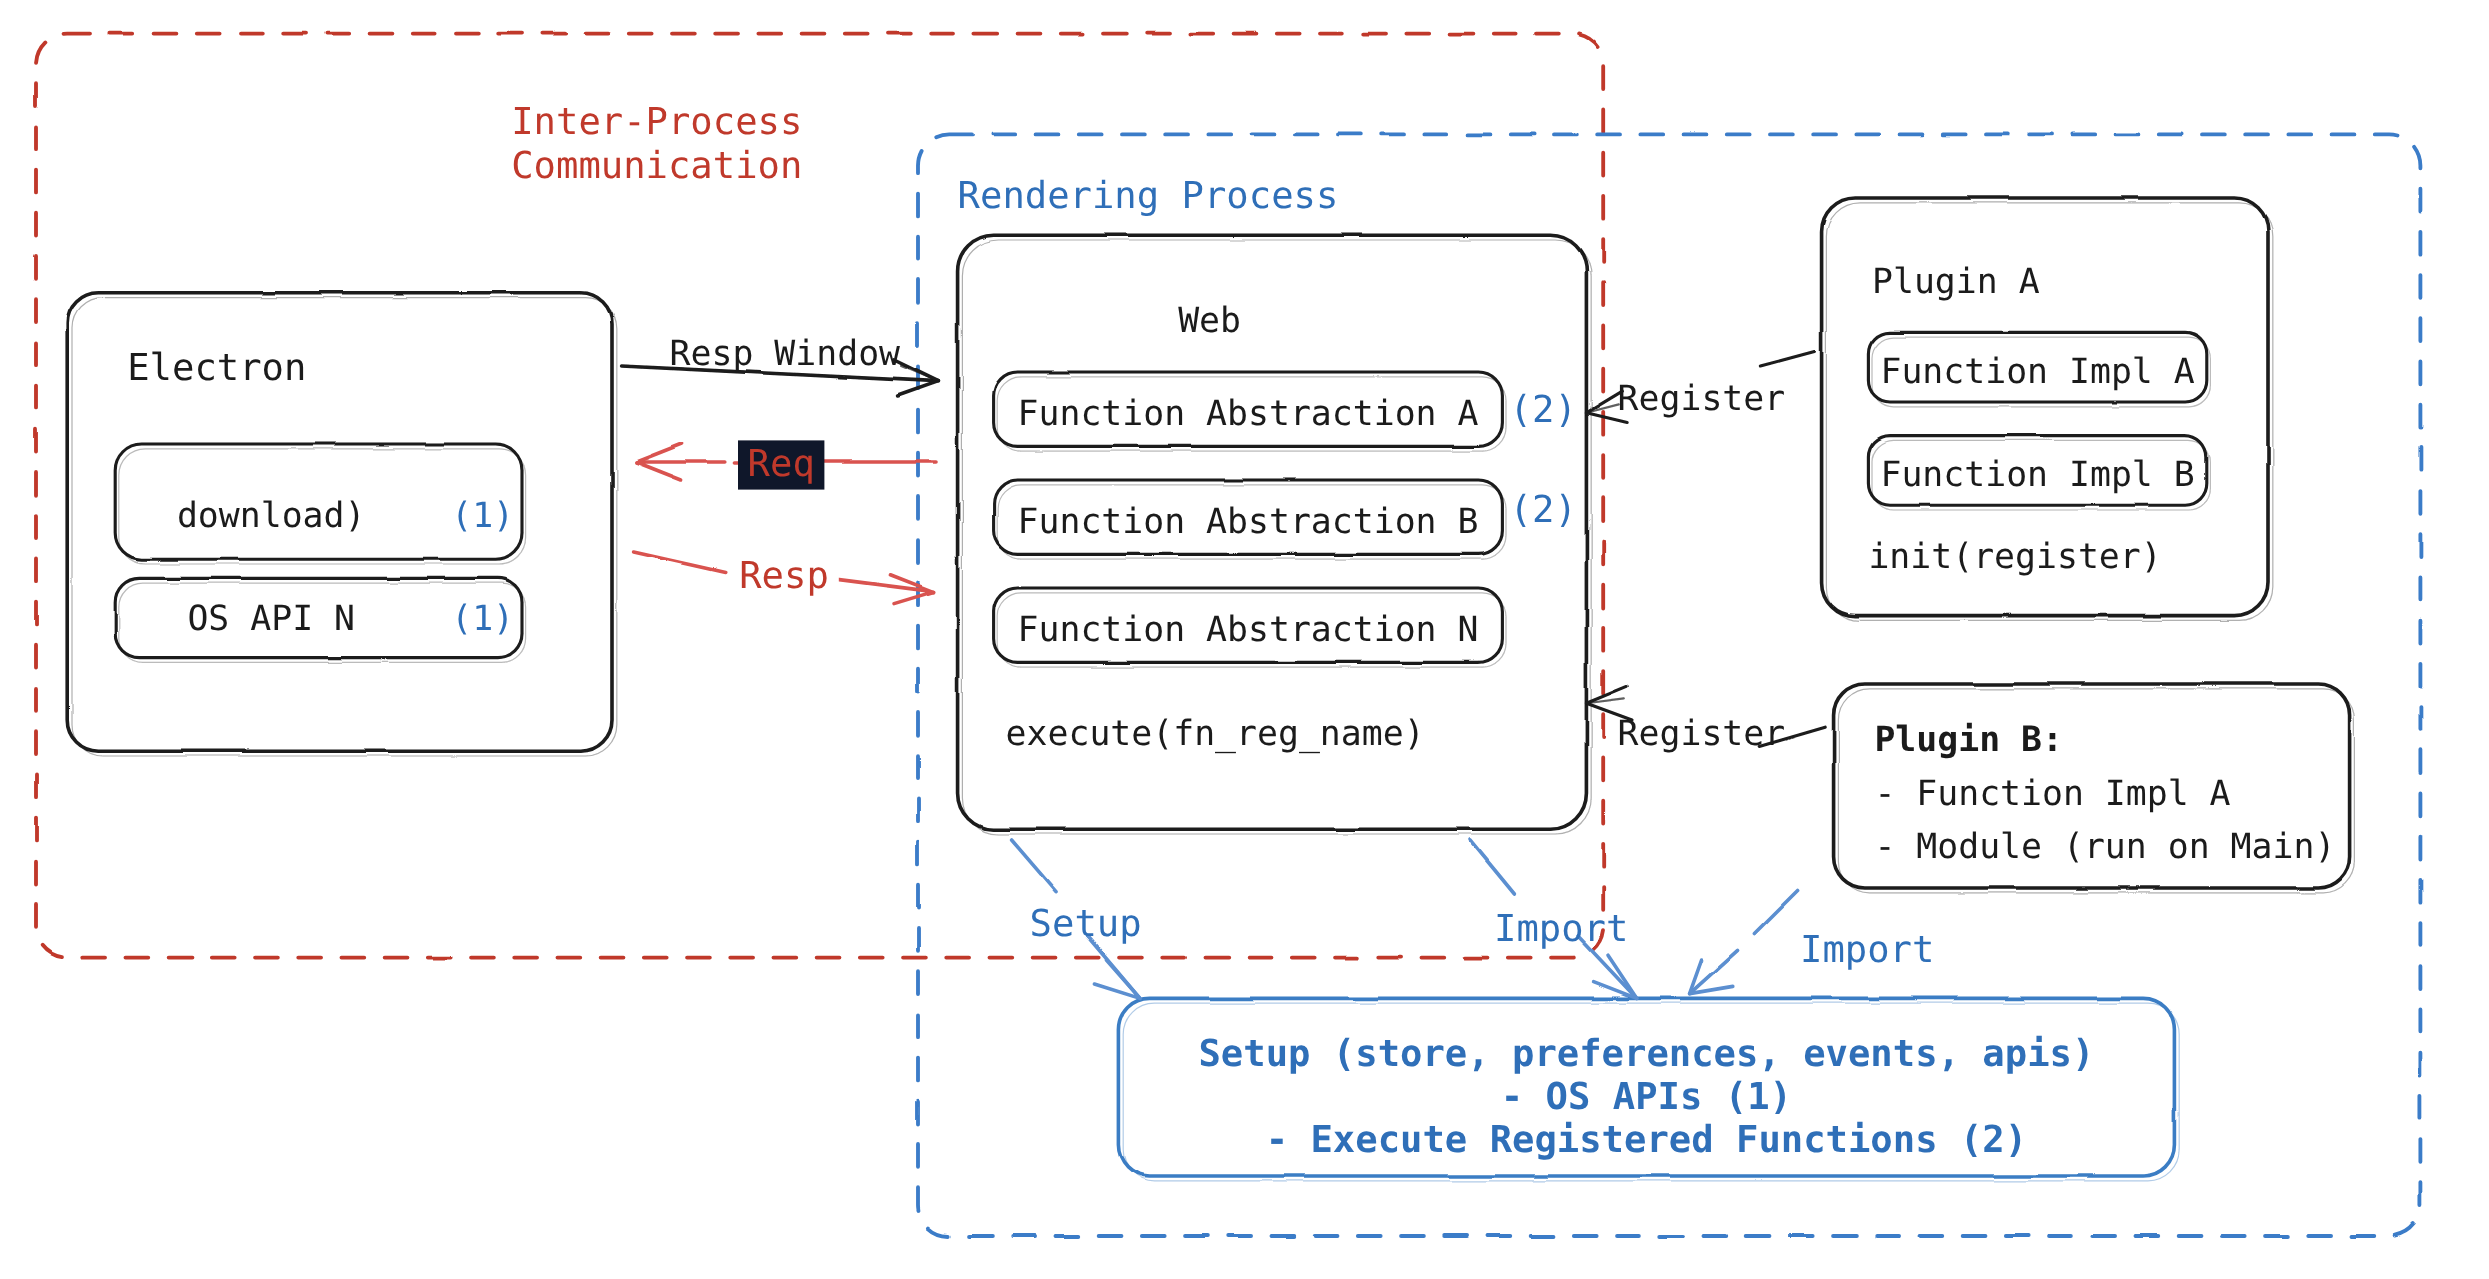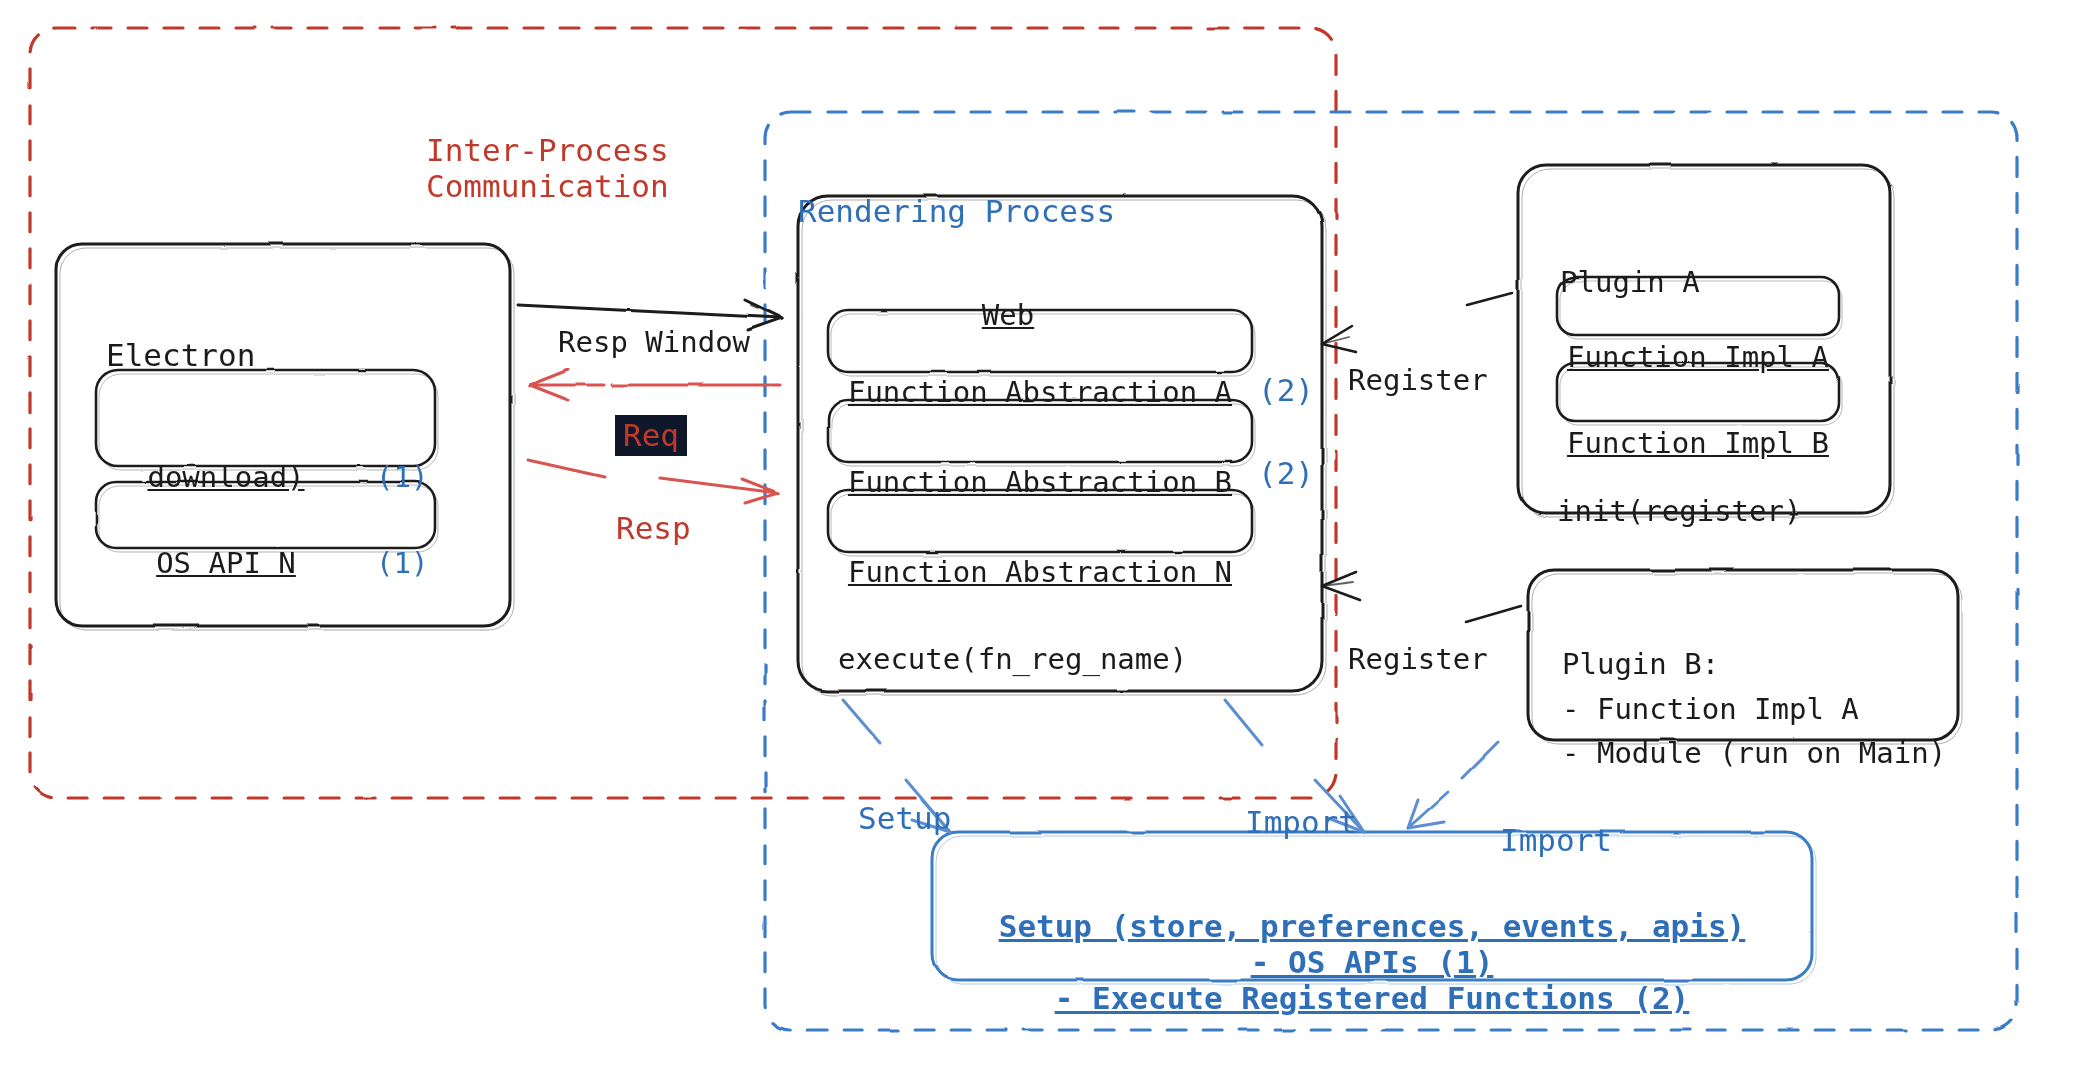--- a/index.html
+++ b/index.html
@@ -2,22 +2,22 @@
 <html><head>
 <meta charset="utf-8">
 <style>
   html,body{margin:0;padding:0;background:#ffffff;}
   body{width:2074px;height:1066px;overflow:hidden;
        font-family:"DejaVu Sans Mono","Liberation Mono",monospace;}
   #stage{position:relative;width:2074px;height:1066px;}
   svg#art{position:absolute;left:0;top:0;width:2074px;height:1066px;}
 
   .lbl{position:absolute;white-space:pre;line-height:1.32;}
-  .mono{font-family:"DejaVu Sans Mono","Liberation Mono",monospace;margin-top:48px;}
-  .ctr{text-align:center;text-decoration:underline;}
+  .mono{font-family:"DejaVu Sans Mono","Liberation Mono",monospace;}
+  .ctr{text-align:center;}
 
   .t-black{color:#1b1b1b;}
   .t-red{color:#c0392b;}
   .t-blue{color:#2f6fb8;}
   .t-corefl{color:#2f6fb8;font-weight:bold;}
 
   .s34{font-size:31px;}
   .s30{font-size:29px;}
 </style>
 </head>
@@ -170,21 +170,21 @@
   <div class="lbl mono s30 t-black" style="left:838px;top:592px;">execute(fn_reg_name)</div>
 
   <div class="lbl mono s30 t-black" style="left:1348px;top:313px;">Register</div>
   <div class="lbl mono s30 t-black" style="left:1348px;top:592px;">Register</div>
 
   <div class="lbl mono s30 t-black" style="left:1560px;top:215px;">Plugin A</div>
   <div class="lbl mono s30 t-black ctr" style="left:1557px;top:290px;width:282px;">Function Impl A</div>
   <div class="lbl mono s30 t-black ctr" style="left:1557px;top:376px;width:282px;">Function Impl B</div>
   <div class="lbl mono s30 t-black" style="left:1557px;top:444px;">init(register)</div>
 
-  <div class="lbl mono s30 t-black" style="left:1562px;top:597px;">Plugin B:</div>
+  <div class="lbl mono s30 t-black" style="left:1562px;top:597px;font-weight:bold;">Plugin B:</div>
   <div class="lbl mono s30 t-black" style="left:1562px;top:642px;">- Function Impl A</div>
   <div class="lbl mono s30 t-black" style="left:1562px;top:686px;">- Module (run on Main)</div>
 
   <div class="lbl mono s34 t-blue" style="left:858px;top:750px;">Setup</div>
   <div class="lbl mono s34 t-blue" style="left:1245px;top:754px;">Import</div>
   <div class="lbl mono s34 t-blue" style="left:1500px;top:772px;">Import</div>
 
   <div class="lbl mono s34 t-corefl ctr" style="left:932px;top:858px;width:880px;">Setup (store, preferences, events, apis)</div>
   <div class="lbl mono s34 t-corefl ctr" style="left:932px;top:894px;width:880px;">- OS APIs (1)</div>
   <div class="lbl mono s34 t-corefl ctr" style="left:932px;top:930px;width:880px;">- Execute Registered Functions (2)</div>

